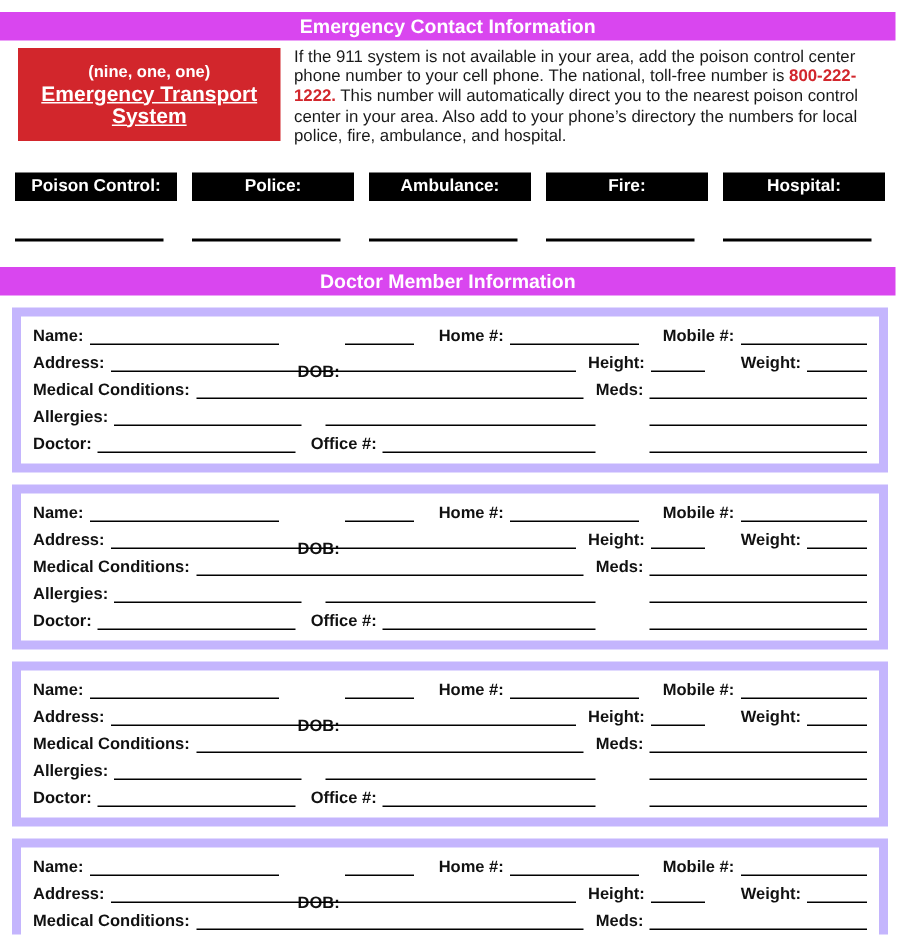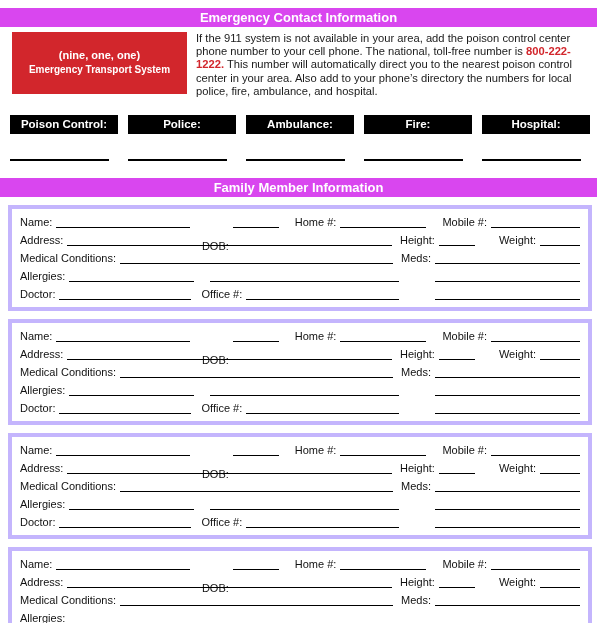--- a/index.html
+++ b/index.html
@@ -20,40 +20,41 @@
   
   .intro { display: flex; margin: 5px 8px 0 12px; gap: 9px; }
   .red-box {
     width: 175px; height: 62px; flex: none;
     background: #D2262C; color: #fff;
     display: flex; flex-direction: column; justify-content: center; align-items: center;
     text-align: center;
   }
   .red-box .num { font-size: 20px; font-weight: bold; letter-spacing: 1px; line-height: 22px; }
   .red-box .pron { font-size: 11px; font-weight: bold; line-height: 13px; }
-  .red-box .sys { font-size: 10px; font-weight: bold; line-height: 15px; }
+  .red-box .sys { font-size: 14px; font-weight: bold; line-height: 15px; text-decoration: underline; }
   .note { flex: 1; font-size: 11.2px; line-height: 13.2px; color: #1a1a1a; }
   .note .phone { color: #D2262C; font-weight: bold; }
 
   
   .contacts { display: flex; gap: 10px; margin: 17px 10px 0 10px; }
   .cbox {
     flex: 1; height: 19px; line-height: 19px;
     background: #000; color: #fff;
     text-align: center; font-weight: bold; font-size: 11.5px;
   }
   .contact-lines { display: flex; gap: 10px; margin: 25px 10px 0 10px; }
   .ccell { flex: 1; }
   .cline { width: 92%; height: 0; border-bottom: 2px solid #000; }
 
   
   .member {
     margin: 8px 8px 0 8px;
-    border: 4px solid #c4b5fd;
+    border: 6px solid #c4b5fd;
     padding: 4px 8px;
+    font-weight: bold;
   }
   .row { display: flex; height: 18px; line-height: 18px; font-size: 11px; }
   .lbl { white-space: nowrap; flex: none; }
   .ln { border-bottom: 1px solid #000; height: 15px; flex: none; margin-left: 4px; }
   .grow1 { flex: 1 1 0; }
   .grow15 { flex: 1.5 1 0; }
   .w36 { width: 36px; } .w40 { width: 40px; } .w46 { width: 46px; }
   .w86 { width: 86px; } .w125 { width: 125px; } .w132 { width: 132px; }
   .w145 { width: 145px; }
   .ml8 { margin-left: 8px; } .ml10 { margin-left: 10px; text-align: right; }
@@ -95,21 +96,21 @@
     </div>
   <div class="ccell">
       <div class="cline"></div>
     </div>
   <div class="ccell">
       <div class="cline"></div>
     </div>
 </div>
 
 <div class="bar family">
-  <span>Family Member Information</span>
+  <span>Doctor Member Information</span>
 </div>
 
 <div>
   <div class="member">
     <div class="row">
       <span class="lbl">Name:</span>
       <span class="ln grow15"></span>
       <span class="lbl ml12">DOB:</span>
       <span class="ln w46"></span>
       <span class="lbl ml16">Home #:</span>

